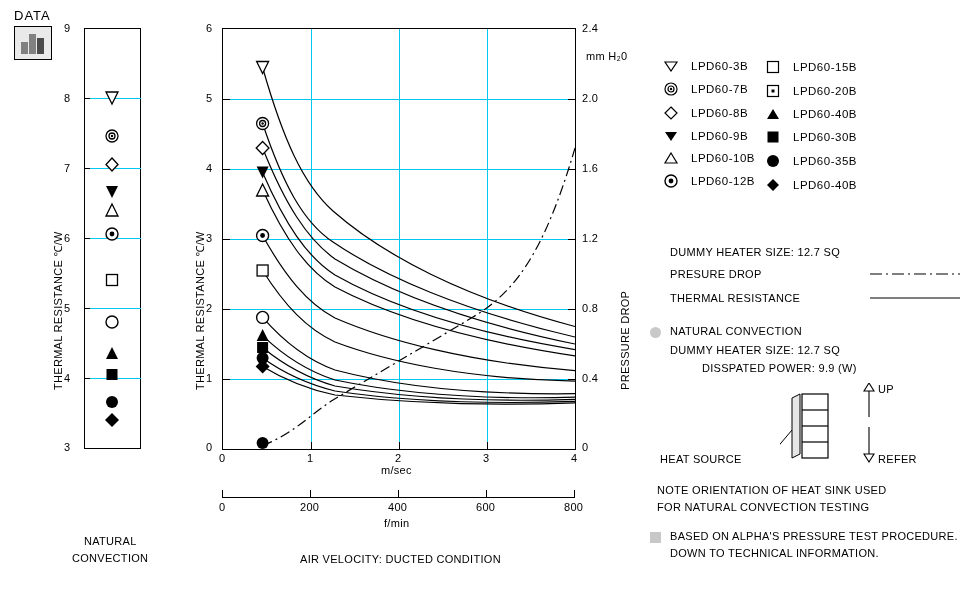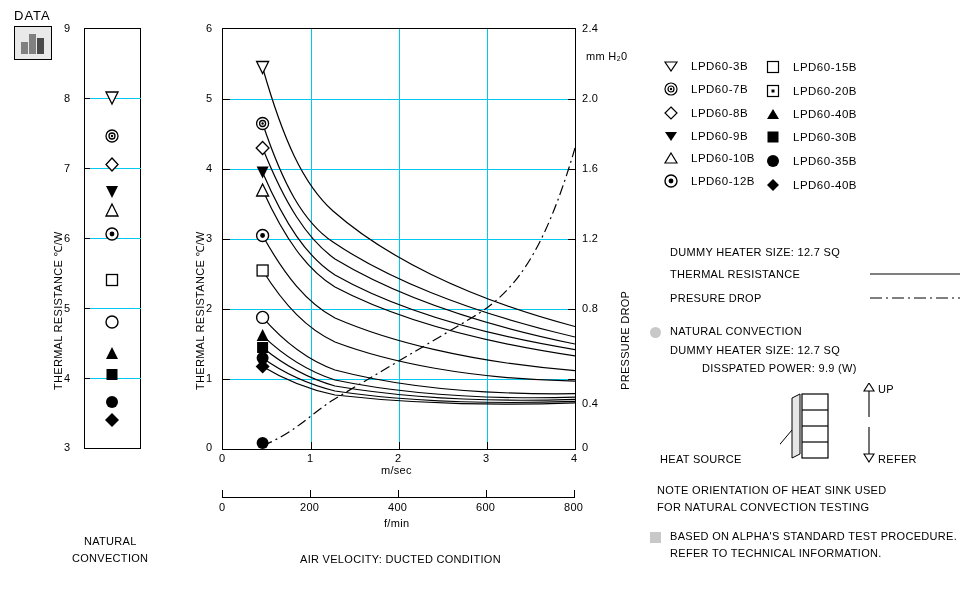--- a/index.html
+++ b/index.html
@@ -214,21 +214,21 @@
 <div class="abs t" style="left:206px;top:372px;">1</div>
 <div class="abs t" style="left:206px;top:441px;">0</div>
 
 <div class="abs t vert" style="left:192px;top:390px;">THERMAL RESISTANCE  ℃/W</div>
 
 <div class="abs t" style="left:582px;top:22px;">2.4</div>
 <div class="abs t" style="left:582px;top:92px;">2.0</div>
 <div class="abs t" style="left:582px;top:162px;">1.6</div>
 <div class="abs t" style="left:582px;top:232px;">1.2</div>
 <div class="abs t" style="left:582px;top:302px;">0.8</div>
-<div class="abs t" style="left:582px;top:372px;margin-top:25px;">0.4</div>
+<div class="abs t" style="left:582px;top:372px;">0.4</div>
 <div class="abs t" style="left:582px;top:441px;">0</div>
 
 <div class="abs t" style="left:586px;top:22px;"></div>
 <div class="abs t" style="left:583px;top:22px;"></div>
 
 <div class="abs t" style="left:586px;top:50px;">mm H₂0</div>
 <div class="abs t vert" style="left:619px;top:390px;">PRESSURE  DROP</div>
 
 <div class="abs t" style="left:219px;top:452px;">0</div>
 <div class="abs t" style="left:307px;top:452px;">1</div>
@@ -354,29 +354,29 @@
           <polygon points="8,1 14,7 8,13 2,7" fill="#000"></polygon>
         </svg>
     </span>
     <span class="lab">LPD60-40B</span>
   </div>
 </div>
 
 <div class="abs" style="left:650px;top:240px;width:300px;">
   <div class="t" style="margin-left:20px;margin-top:6px;">DUMMY HEATER SIZE: 12.7 SQ</div>
   <div style="margin-left:20px;margin-top:6px;position:relative;">
+    <span class="t">PRESURE DROP</span>
+    <svg width="90" height="4" style="position:absolute;left:200px;top:8px;">
+        <line x1="0" y1="2" x2="90" y2="2" stroke="#000" stroke-width="1.2" stroke-dasharray="12,4,2,4"></line>
+      </svg>
+  </div>
+  <div style="margin-left:20px;margin-top:6px;position:relative;">
     <span class="t">THERMAL RESISTANCE</span>
     <svg width="90" height="4" style="position:absolute;left:200px;top:8px;">
         <line x1="0" y1="2" x2="90" y2="2" stroke="#000" stroke-width="1.2"></line>
-      </svg>
-  </div>
-  <div style="margin-left:20px;margin-top:6px;position:relative;">
-    <span class="t">PRESURE DROP</span>
-    <svg width="90" height="4" style="position:absolute;left:200px;top:8px;">
-        <line x1="0" y1="2" x2="90" y2="2" stroke="#000" stroke-width="1.2" stroke-dasharray="12,4,2,4"></line>
       </svg>
   </div>
 </div>
 
 <div class="abs" style="left:650px;top:325px;width:300px;">
   <div class="note-row">
     <span class="bullet"></span>
     <span class="t">NATURAL CONVECTION</span>
   </div>
   <div class="t" style="margin-left:20px;margin-top:6px;">DUMMY HEATER SIZE: 12.7 SQ</div>
@@ -408,16 +408,16 @@
 </div>
 <div class="abs t" style="left:878px;top:383px;">UP</div>
 <div class="abs t" style="left:878px;top:453px;">REFER</div>
 
 <div class="abs t" style="left:657px;top:484px;">NOTE ORIENTATION OF HEAT SINK USED</div>
 <div class="abs t" style="left:657px;top:501px;">FOR NATURAL CONVECTION TESTING</div>
 
 <div class="abs" style="left:650px;top:530px;width:310px;">
   <div class="note-row">
     <span class="sq"></span>
-    <span class="t">BASED ON ALPHA'S STANDARD TEST PROCEDURE.</span>
-  </div>
-  <div class="t" style="margin-left:20px;margin-top:4px;">REFER TO TECHNICAL INFORMATION.</div>
+    <span class="t">BASED ON ALPHA'S PRESSURE TEST PROCEDURE.</span>
+  </div>
+  <div class="t" style="margin-left:20px;margin-top:4px;">DOWN TO TECHNICAL INFORMATION.</div>
 </div>
 
 </body></html>

